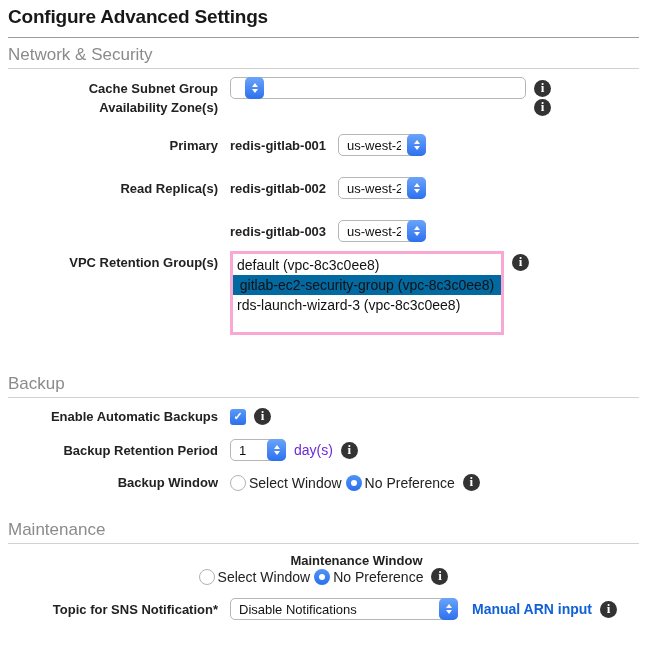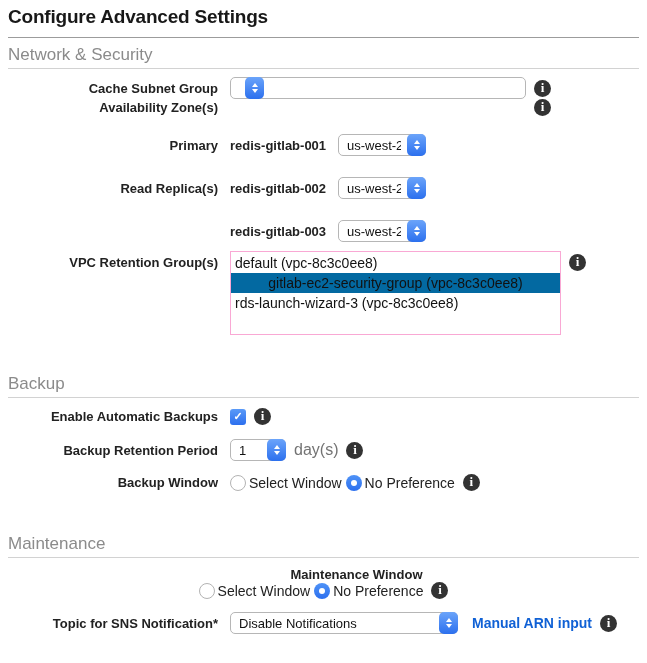--- a/index.html
+++ b/index.html
@@ -47,21 +47,21 @@
   
   .info {
     width:17px; height:17px; border-radius:50%; background:#333; color:#fff;
     display:inline-flex; align-items:center; justify-content:center; flex-shrink:0;
     font-family:"Liberation Serif", serif; font-weight:bold; font-size:13px; cursor:pointer;
   }
   .info::after { content:"i"; margin-top:-1px; }
 
   
   .listbox {
-    width:331px; height:84px; border:1px solid #f9a8d4; background:#fff;
+    width:274px; height:84px; border:3px solid #f9a8d4; background:#fff;
     font-size:14px; color:#111; padding-top:1px; overflow:hidden;
   }
   .listbox .opt { height:20px; line-height:20px; padding:0 4px; white-space:nowrap; }
   .listbox .opt.selected { background:#0369a1;text-align:center; }
 
   
   .checkbox {
     width:16px; height:16px; border-radius:3px;
     background:linear-gradient(#5a9af8,#2c6fee);
     display:inline-flex; align-items:center; justify-content:center; cursor:pointer;
@@ -70,35 +70,35 @@
 
   
   .radio { width:16px; height:16px; border-radius:50%; flex-shrink:0; cursor:pointer; }
   .radio.off { border:1px solid #b3b3b3; background:#fff; }
   .radio.on  { background:linear-gradient(#4f93f7,#2c6fee); position:relative; }
   .radio.on::after { content:""; position:absolute; left:5px; top:5px; width:6px; height:6px; border-radius:50%; background:#fff; }
   .radio-text { font-size:14px; color:#222; margin-left:3px; cursor:pointer; }
   .radio-group { display:flex; align-items:center; }
   .gap-sm { margin-left:4px; }
 
-  .unit-text { font-size:16px; color:#737373; }
+  .unit-text { font-size:14px; color:#6d28d9; }
   .arn-link { font-size:14px; font-weight:bold; color:#1061d5; cursor:pointer; margin-left:6px; }
 
   
   .row-cache     { margin-top:8px; }
   .row-az        { }
   .row-primary   { margin-top:18px; }
   .row-replica1  { margin-top:21px; }
   .row-replica2  { margin-top:21px; }
   .row-vpc       { margin-top:9px; }
   .sec-backup    { margin-top:39px; }
   .row-enable    { margin-top:10px; }
   .row-retention { margin-top:14px; }
   .row-bwindow   { margin-top:13px; }
-  .sec-maint     { margin-top:43px; }
+  .sec-maint     { margin-top:29px; }
   .row-mwindow   { margin-top:9px;flex-direction:column; }
   .row-sns       { margin-top:13px; }
 
   .az-spacer { width:296px; }
 </style>
 </head>
 <body>
 
 <div class="page">
 

